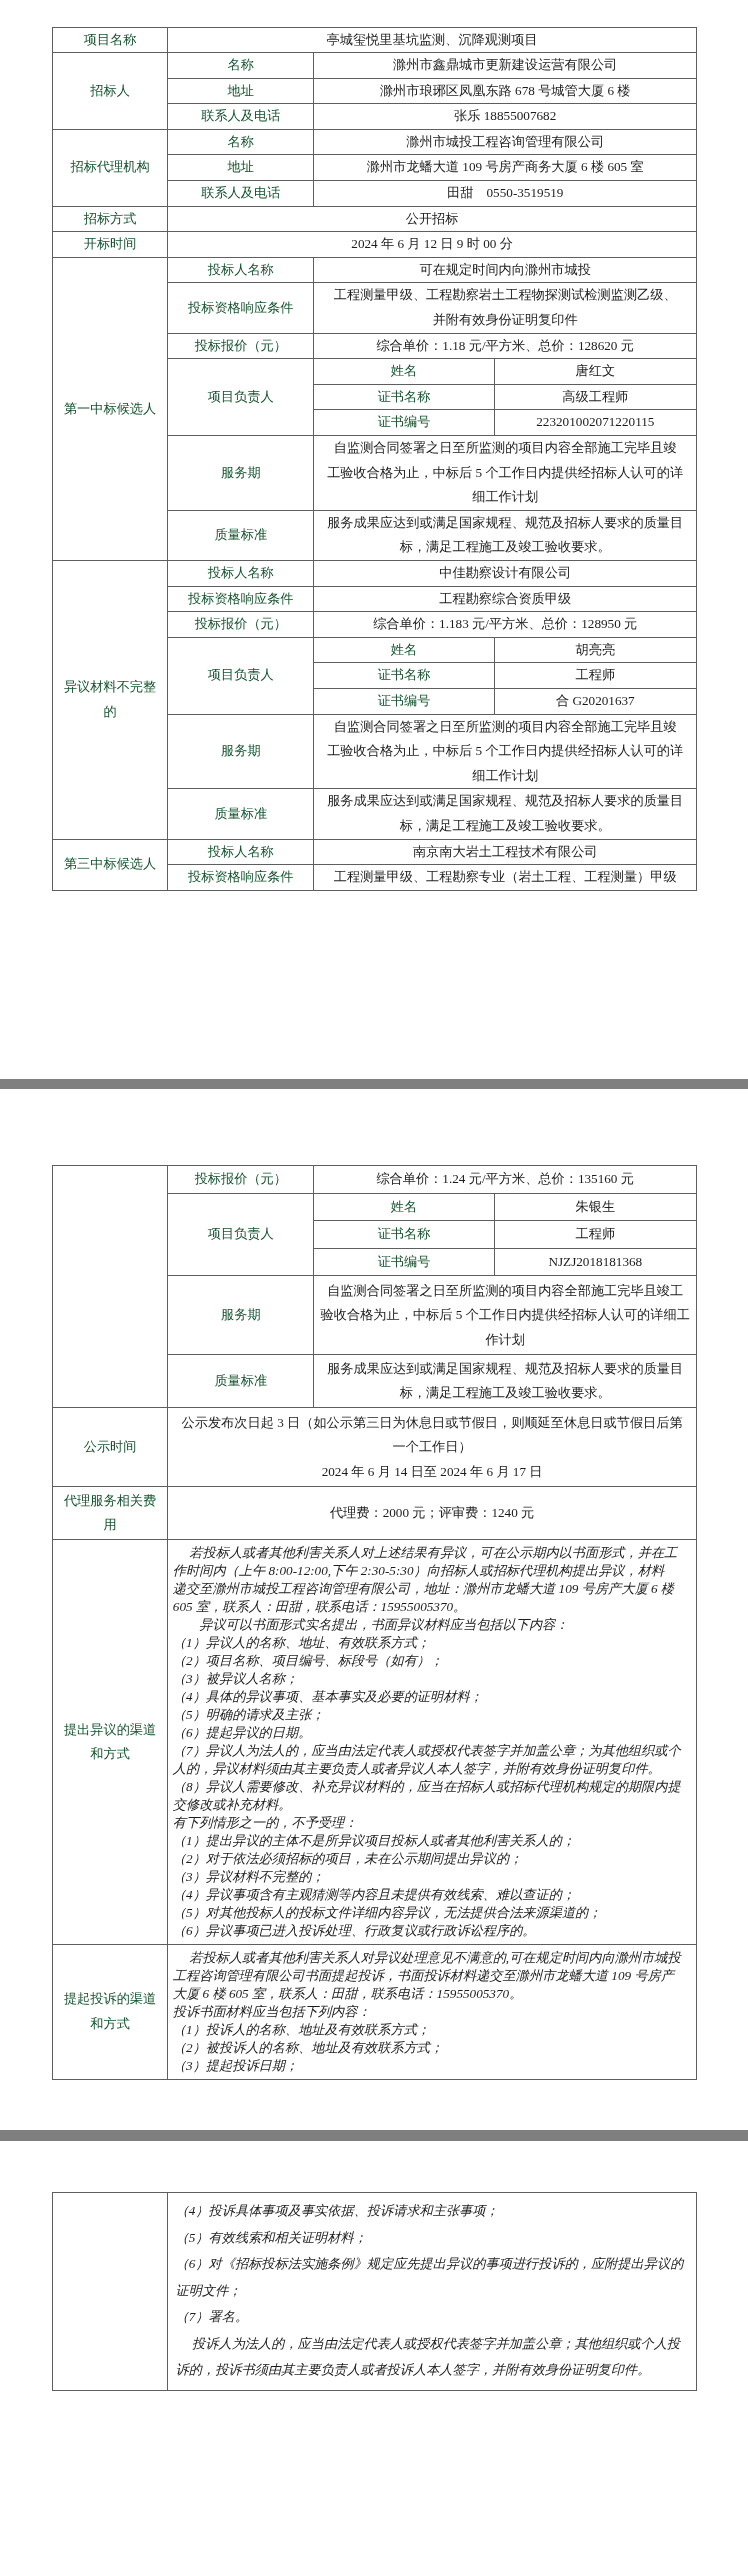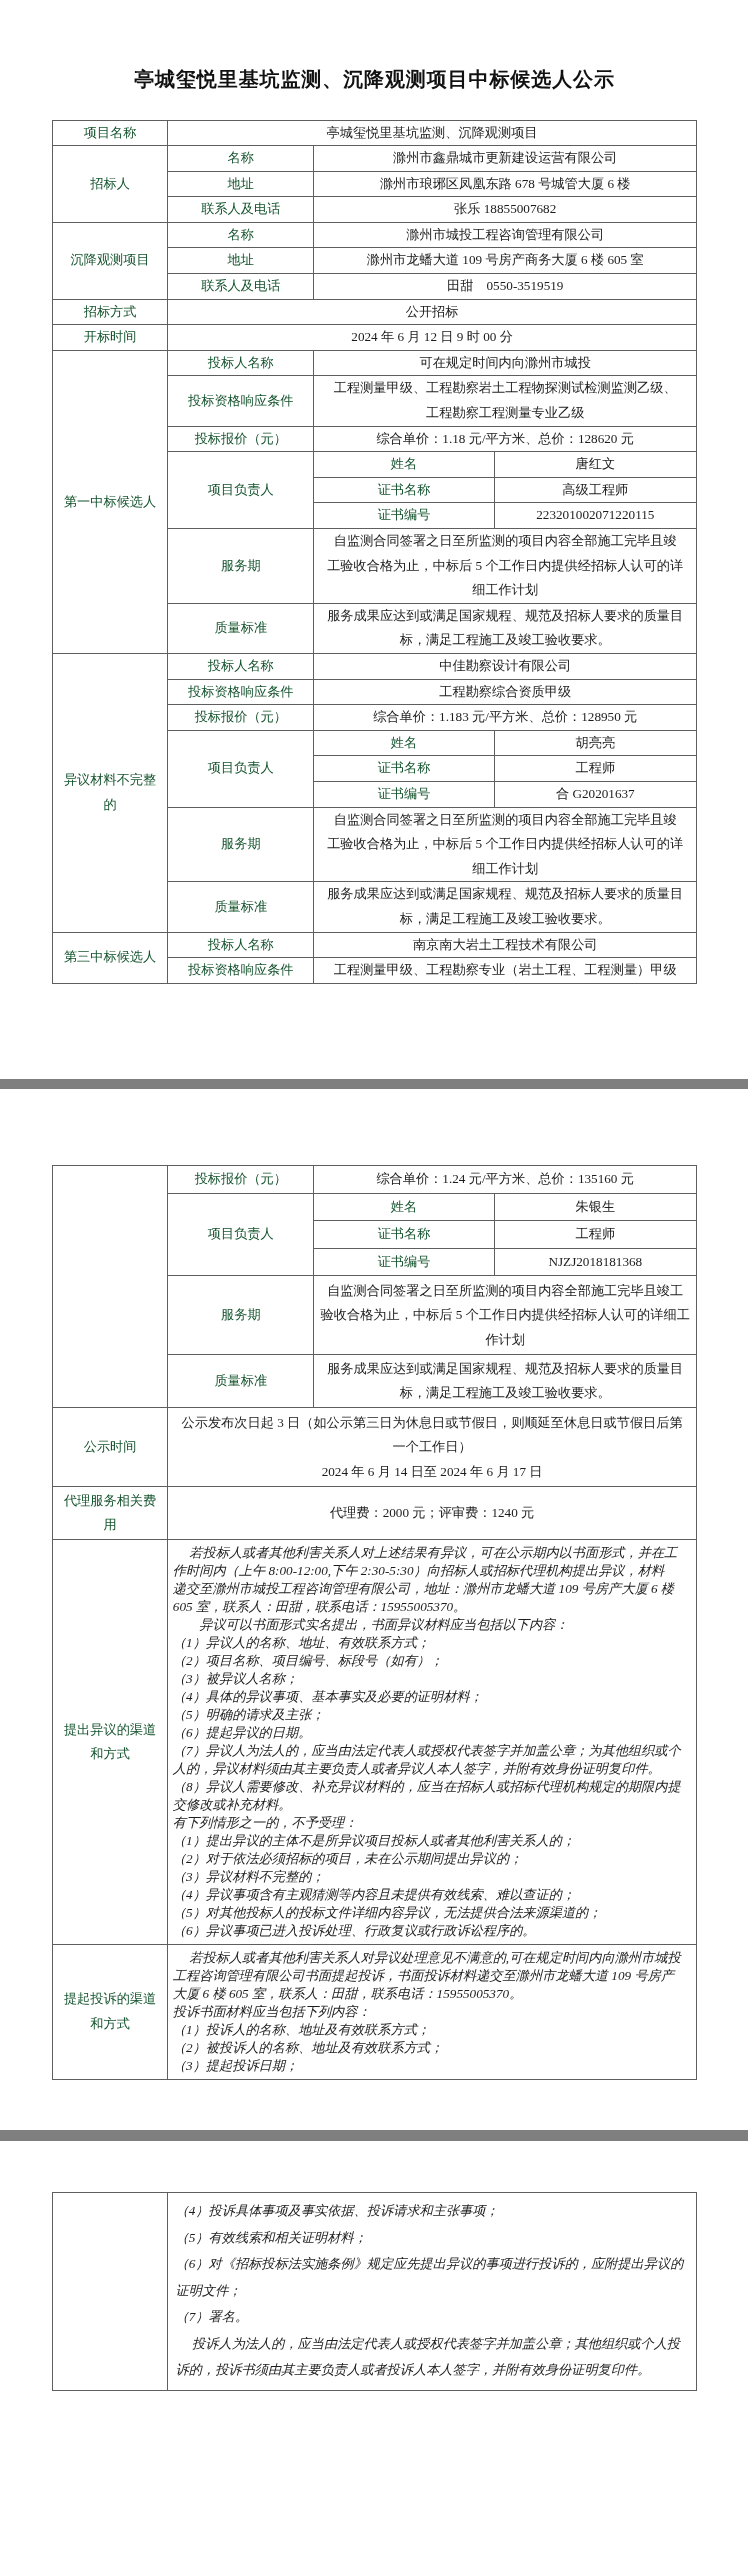--- a/index.html
+++ b/index.html
@@ -67,21 +67,20 @@
   }
   #page3 td.longtext{line-height:26.5px;padding:5.7px 7.6px;}
   td.lab{color:#14532d;border-radius:8px;}
 </style>
 </head>
 <body>
 
 <div class="canvas">
 
   <div class="page" id="page1">
-    <h1 class="doc-title">亭城玺悦里基坑监测、沉降观测项目中标候选人公示</h1>
 
     <table class="grid">
       <colgroup>
           <col style="width:115px">
           <col style="width:146px">
           <col style="width:180px">
           <col style="width:202px">
         </colgroup>
       <tbody>
         <tr class="h26">
@@ -97,21 +96,21 @@
         <tr class="h26">
           <td class="lab">地址</td>
           <td colspan="2">滁州市琅琊区凤凰东路 678 号城管大厦 6 楼</td>
         </tr>
         <tr class="h26">
           <td class="lab">联系人及电话</td>
           <td colspan="2">张乐 18855007682</td>
         </tr>
 
         <tr class="h26">
-          <td class="lab" rowspan="3">沉降观测项目</td>
+          <td class="lab" rowspan="3">招标代理机构</td>
           <td class="lab">名称</td>
           <td colspan="2">滁州市城投工程咨询管理有限公司</td>
         </tr>
         <tr class="h26">
           <td class="lab">地址</td>
           <td colspan="2">滁州市龙蟠大道 109 号房产商务大厦 6 楼 605 室</td>
         </tr>
         <tr class="h26">
           <td class="lab">联系人及电话</td>
           <td colspan="2">田甜　0550-3519519</td>
@@ -127,21 +126,21 @@
         </tr>
 
         <tr class="h26">
           <td class="lab" rowspan="8">第一中标候选人</td>
           <td class="lab">投标人名称</td>
           <td colspan="2">可在规定时间内向滁州市城投</td>
         </tr>
         <tr class="h52">
           <td class="lab">投标资格响应条件</td>
           <td colspan="2" class="pre">工程测量甲级、工程勘察岩土工程物探测试检测监测乙级、
-工程勘察工程测量专业乙级</td>
+并附有效身份证明复印件</td>
         </tr>
         <tr class="h26">
           <td class="lab">投标报价（元）</td>
           <td colspan="2">综合单价：1.18 元/平方米、总价：128620 元</td>
         </tr>
         <tr class="h26">
           <td class="lab" rowspan="3">项目负责人</td>
           <td class="lab">姓名</td>
           <td>唐红文</td>
         </tr>

